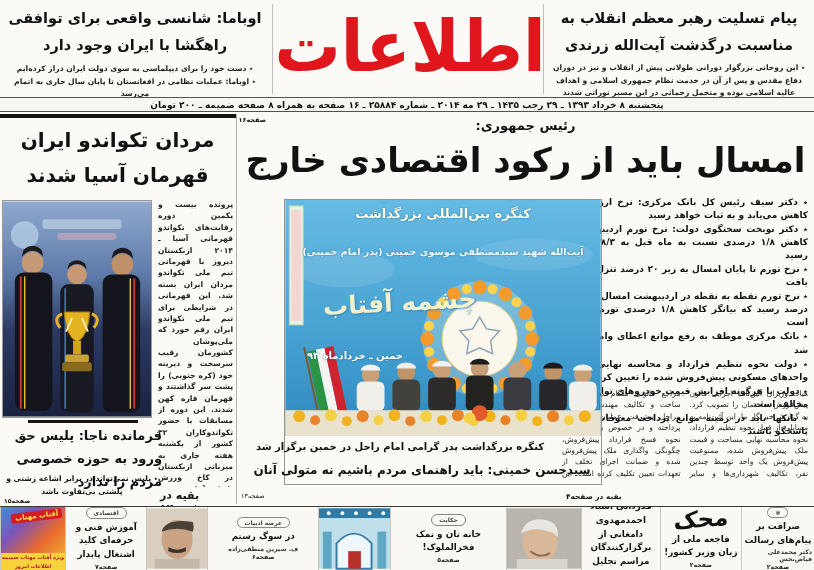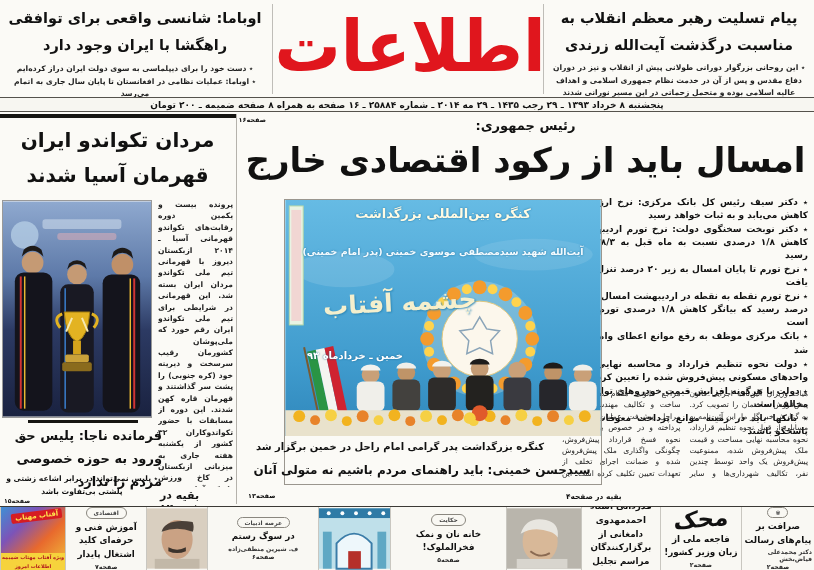--- a/index.html
+++ b/index.html
@@ -40,21 +40,21 @@
   .congress{position:absolute;top:199px;left:241px;width:318px;height:286px;border:1px solid #9a968e;box-sizing:border-box;overflow:hidden;margin-left:43px;}
   .cg-l1{position:absolute;top:6px;left:0;width:100%;text-align:center;font-size:13px;font-weight:bold;color:#fffbe4;
          text-shadow:0 0 2px #1f6f9c;}
   .cg-l2{position:absolute;top:46px;left:0;width:100%;text-align:center;font-size:9.5px;font-weight:bold;color:#f4fbff;
          text-shadow:0 0 2px #1f6f9c;}
   .cg-script{position:absolute;top:88px;left:38px;font-size:25px;font-weight:bold;color:#fdf3cd;opacity:.95;transform:rotate(-3deg);
              text-shadow:1px 1px 2px #2e86b4;}
   .cg-date{position:absolute;top:150px;left:22px;font-size:10px;font-weight:bold;color:#fff;text-shadow:0 0 2px #17618d;}
   .congress-caption{position:absolute;top:441px;left:241px;width:318px;text-align:center;font-size:10px;font-weight:bold;}
   .congress-headline{position:absolute;top:460px;left:237px;width:370px;text-align:center;font-size:12px;font-weight:bold;line-height:1.8;}
-  .congress-pg{position:absolute;top:492px;left:248px;font-size:6.5px;font-weight:bold;}
+  .congress-pg{position:absolute;top:492px;left:241px;font-size:6.5px;font-weight:normal;}
   
   .bottom{position:absolute;top:506px;left:0;width:814px;height:64px;border-top:1.5px solid #3c3a36;display:flex;
           flex-direction:row;box-sizing:border-box;background:#f9f8f3;}
   .bcell{border-left:1px solid #c9c7c0;box-sizing:border-box;height:100%;display:flex;flex-direction:column;
          align-items:center;justify-content:center;padding:2px 2px;overflow:hidden;}
   .pill{border:1px solid #8a877f;border-radius:8px;font-size:6px;font-weight:bold;color:#444;padding:0 7px;line-height:1.6;margin-bottom:2px;white-space:nowrap;}
   .btitle{font-size:8.8px;font-weight:bold;text-align:center;line-height:1.55;}
   .bby{font-size:6.2px;font-weight:bold;color:#333;margin-top:1px;}
   .bpg{font-size:6.2px;font-weight:bold;color:#222;margin-top:1px;}
   .bphoto{padding:0;}

